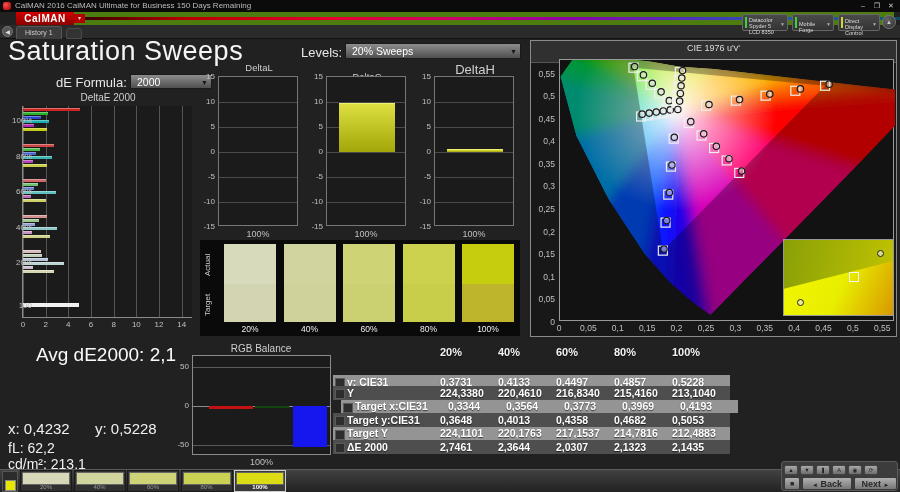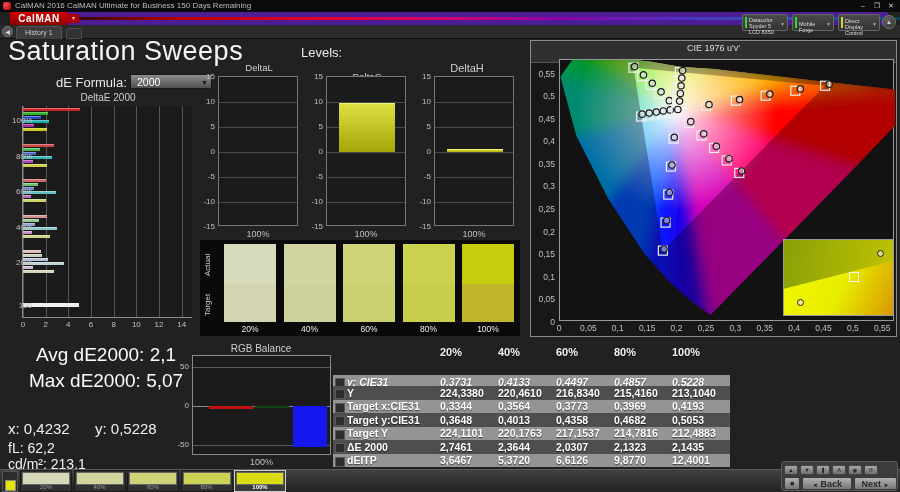--- a/index.html
+++ b/index.html
@@ -6,21 +6,21 @@
   *{box-sizing:border-box;cursor:default;}
   #stage{position:relative;width:900px;height:492px;background:#212121;overflow:hidden;
          font-family:"Liberation Sans",sans-serif;color:#e6e6e6;}
   .abs{position:absolute;}
   
   #titlebar{left:0;top:0;width:900px;height:12px;background:#0b0b0b;font-size:8px;color:#bbb;}
   #titlebar .appicon{left:3px;top:2px;width:8px;height:8px;background:radial-gradient(circle at 35% 35%,#ff5050,#900);border-radius:2px;}
   #titlebar .ttl{left:15px;top:1px;white-space:nowrap;}
   .winbtn{top:1px;width:14px;height:10px;text-align:center;font-size:7px;line-height:10px;color:#ccc;}
   
-  #menubar{left:10px;top:12px;width:878px;height:13px;background:#4c1d95;}
+  #menubar{left:16px;top:12px;width:878px;height:13px;background:#4d7c0f;}
   #logo{left:0;top:0;width:58px;height:13px;background:linear-gradient(#d40000,#8a0000);color:#fff;
         font-weight:bold;font-size:10px;line-height:13px;text-align:center;letter-spacing:.5px;}
   #logoarrow{left:58px;top:2px;width:11px;height:9px;background:#b40000;color:#ffd0d0;font-size:6px;line-height:9px;text-align:center;}
   #rainbow{left:69px;top:5px;width:831px;height:3px;
      background:linear-gradient(90deg,#3a0000,#b80000 12%,#e80030 30%,#cc0070 45%,#9000a8 58%,#5030c0 72%,#2858b0 85%,#155878 96%,#0a3a4a);}
   
   #tabstrip{left:0;top:25px;width:900px;height:14px;background:#2b2b2b;border-bottom:1px solid #111;}
   #backcircle{left:2px;top:1px;width:11px;height:11px;border-radius:50%;background:#555;border:1px solid #777;
               color:#ddd;font-size:6px;line-height:10px;text-align:center;}
   #historytab{left:16px;top:1px;height:13px;padding:0 8px;background:#3d3d3d;border:1px solid #555;border-bottom:none;
@@ -130,20 +130,24 @@
   <div class="abs roundbtn" style="left:882px;">▲</div>
 
   <div id="tabstrip" class="abs">
     <div id="backcircle" class="abs">◀</div>
     <div id="historytab" class="abs">History 1</div>
     <div id="tabstub" class="abs"></div>
   </div>
 
   <div id="pagetitle" class="abs">Saturation Sweeps</div>
   <div class="abs ddlabel" style="left:301px;top:45px;">Levels:</div>
+  <div class="dropdown" style="left:345px;top:43px;width:176px;height:16px;">
+    <span>20% Sweeps</span>
+    <span class="arr">▼</span>
+  </div>
   <div class="abs ddlabel" style="left:56px;top:75px;text-align:center;">dE Formula:</div>
   <div class="dropdown" style="left:130px;top:74px;width:82px;height:15px;">
     <span>2000</span>
     <span class="arr">▼</span>
   </div>
 
   <div class="abs" id="deltaewrap" style="left:12px;top:92px;width:192px;height:240px;">
     <div class="charttitle abs" style="left:10px;top:0;width:172px;">DeltaE 2000</div>
     <div class="plot" id="deltaeplot" style="left:10px;top:14px;width:170px;height:212px;border-top:none;border-right:none;">
         <div class="gridv" style="left: 0px;"></div>
@@ -238,21 +242,21 @@
         <div class="ticklabel" style="left: 0px; top: 10px; width: 15px; text-align: right;">15</div>
         <div class="ticklabel" style="left: 0px; top: 35px; width: 15px; text-align: right;">10</div>
         <div class="ticklabel" style="left: 0px; top: 60px; width: 15px; text-align: right;">5</div>
         <div class="ticklabel" style="left: 0px; top: 85px; width: 15px; text-align: right;">0</div>
         <div class="ticklabel" style="left: 0px; top: 110px; width: 15px; text-align: right;">-5</div>
         <div class="ticklabel" style="left: 0px; top: 135px; width: 15px; text-align: right;">-10</div>
         <div class="ticklabel" style="left: 0px; top: 160px; width: 15px; text-align: right;">-15</div>
         <div class="ticklabel" style="left: 18px; top: 167px; width: 80px; text-align: center; font-size: 9px;">100%</div>
       </div>
       <div style="position: absolute; left: 416px; top: 62px; width: 104px; height: 180px;">
-        <div class="charttitle" style="position: absolute; left: 10px; top: 0px; width: 82px; font-size: 11px;">DeltaH</div>
+        <div class="charttitle" style="position: absolute; left: 18px; top: 0px; width: 82px; font-size: 13px;">DeltaH</div>
         <div class="plot" style="left: 18px; top: 14px; width: 80px; height: 150px; border-color: rgb(119, 119, 119);">
           <div class="gridh" style="top: 25px;"></div>
           <div class="gridh" style="top: 50px;"></div>
           <div class="gridh" style="top: 75px;"></div>
           <div class="gridh" style="top: 100px;"></div>
           <div class="gridh" style="top: 125px;"></div>
           <div class="bar" style="left: 12px; top: 71.5px; width: 56px; height: 3.5px; background: linear-gradient(rgb(221, 224, 64), rgb(162, 166, 8)); border-top: 1px solid rgb(238, 240, 112);"></div>
         </div>
         <div class="ticklabel" style="left: 0px; top: 10px; width: 15px; text-align: right;">15</div>
         <div class="ticklabel" style="left: 0px; top: 35px; width: 15px; text-align: right;">10</div>
@@ -282,21 +286,20 @@
         <div style="position: absolute; left: 202.5px; top: 44px; width: 52px; height: 38px; background: rgb(201, 206, 74);"></div>
         <div style="position: absolute; left: 202.5px; top: 84px; width: 52px; text-align: center; font-size: 8.5px; color: rgb(238, 238, 238);">80%</div>
         <div style="position: absolute; left: 262px; top: 4px; width: 52px; height: 40px; background: rgb(198, 205, 15);"></div>
         <div style="position: absolute; left: 262px; top: 44px; width: 52px; height: 38px; background: rgb(191, 181, 45);"></div>
         <div style="position: absolute; left: 262px; top: 84px; width: 52px; text-align: center; font-size: 8.5px; color: rgb(238, 238, 238);">100%</div>
       </div>
   </div>
 
   <div id="avgmax" class="abs">
     <div>Avg dE2000: 2,1</div>
-    <div>Max dE2000: 5,07</div>
   </div>
   <div class="abs curline" style="left:8px;top:420px;">x: 0,4232</div>
   <div class="abs curline" style="left:95px;top:420px;">y: 0,5228</div>
   <div class="abs curline" style="left:8px;top:440px;font-size:14px;">fL: 62,2</div>
   <div class="abs curline" style="left:8px;top:456px;font-size:14px;">cd/m²: 213,1</div>
 
   <div class="abs" style="left:175px;top:343px;width:162px;height:126px;">
     <div class="charttitle abs" style="left:16px;top:0;width:140px;">RGB Balance</div>
     <div class="plot" id="rgbplot" style="left:17px;top:12px;width:139px;height:100px;">
         <div class="gridh" style="top: 11px; background: rgb(90, 90, 90);"></div>
@@ -317,39 +320,39 @@
   <div id="tablewrap" class="abs">
       <div class="trow" style="top: 0px; height: 14px;">
         <div class="tsel" style="visibility: hidden;"></div>
         <div class="tlabel"></div>
         <div class="tcell thead">20%</div>
         <div class="tcell thead">40%</div>
         <div class="tcell thead">60%</div>
         <div class="tcell thead">80%</div>
         <div class="tcell thead">100%</div>
       </div>
-      <div class="trow light" style="top: 30px; font-style: italic;">
+      <div class="trow light" style="top: 30px;">
         <div class="tsel"></div>
         <div class="tlabel">y: CIE31</div>
         <div class="tcell">0,3731</div>
         <div class="tcell">0,4133</div>
         <div class="tcell">0,4497</div>
         <div class="tcell">0,4857</div>
         <div class="tcell">0,5228</div>
       </div>
       <div class="trow dark" style="top: 41px;">
         <div class="tsel"></div>
         <div class="tlabel">Y</div>
         <div class="tcell">224,3380</div>
         <div class="tcell">220,4610</div>
         <div class="tcell">216,8340</div>
         <div class="tcell">215,4160</div>
         <div class="tcell">213,1040</div>
       </div>
-      <div class="trow light" style="top: 54.5px;">
+      <div class="trow light" style="top: 54.5px; margin-left: 8px;">
         <div class="tsel"></div>
         <div class="tlabel">Target x:CIE31</div>
         <div class="tcell">0,3344</div>
         <div class="tcell">0,3564</div>
         <div class="tcell">0,3773</div>
         <div class="tcell">0,3969</div>
         <div class="tcell">0,4193</div>
       </div>
       <div class="trow dark" style="top: 68px;">
         <div class="tsel"></div>
@@ -370,29 +373,20 @@
         <div class="tcell">212,4883</div>
       </div>
       <div class="trow dark" style="top: 95px;">
         <div class="tsel"></div>
         <div class="tlabel">ΔE 2000</div>
         <div class="tcell">2,7461</div>
         <div class="tcell">2,3644</div>
         <div class="tcell">2,0307</div>
         <div class="tcell">2,1323</div>
         <div class="tcell">2,1435</div>
-      </div>
-      <div class="trow light" style="top: 108.5px;">
-        <div class="tsel"></div>
-        <div class="tlabel">dEITP</div>
-        <div class="tcell">3,6467</div>
-        <div class="tcell">5,3720</div>
-        <div class="tcell">6,6126</div>
-        <div class="tcell">9,8770</div>
-        <div class="tcell">12,4001</div>
       </div>
     </div>
 
   <div id="ciepanel" class="abs">
     <div id="cietitle" class="abs">CIE 1976 u'v'</div>
     <div id="cieplot" class="abs"><svg width="335" height="262">
           <defs>
             <clipPath id="hs">
               <path d="M150.5,254.8L138.1,246.2L126.9,237.2L110.5,222.7L84.6,193.8L48.8,139.6L16.5,75.9L0.6,16.7L13.5,-1.8L29.4,-3.2L46.4,-2.7L89.9,1.4L119.9,6.8L154.0,9.0L236.9,18.5L305.6,26.2L366.1,33.0L293.9,108.4L223.3,180.7Z"></path>
             </clipPath>

